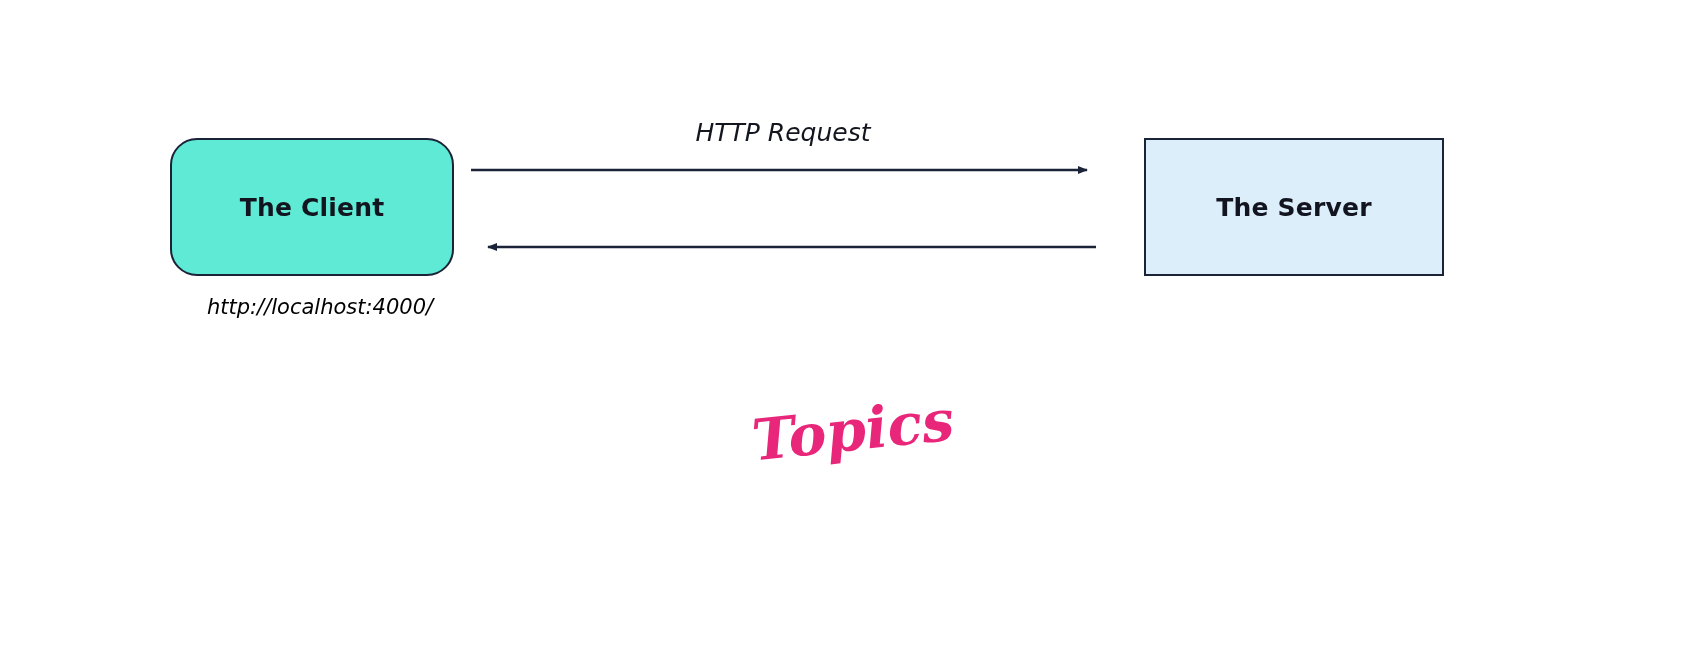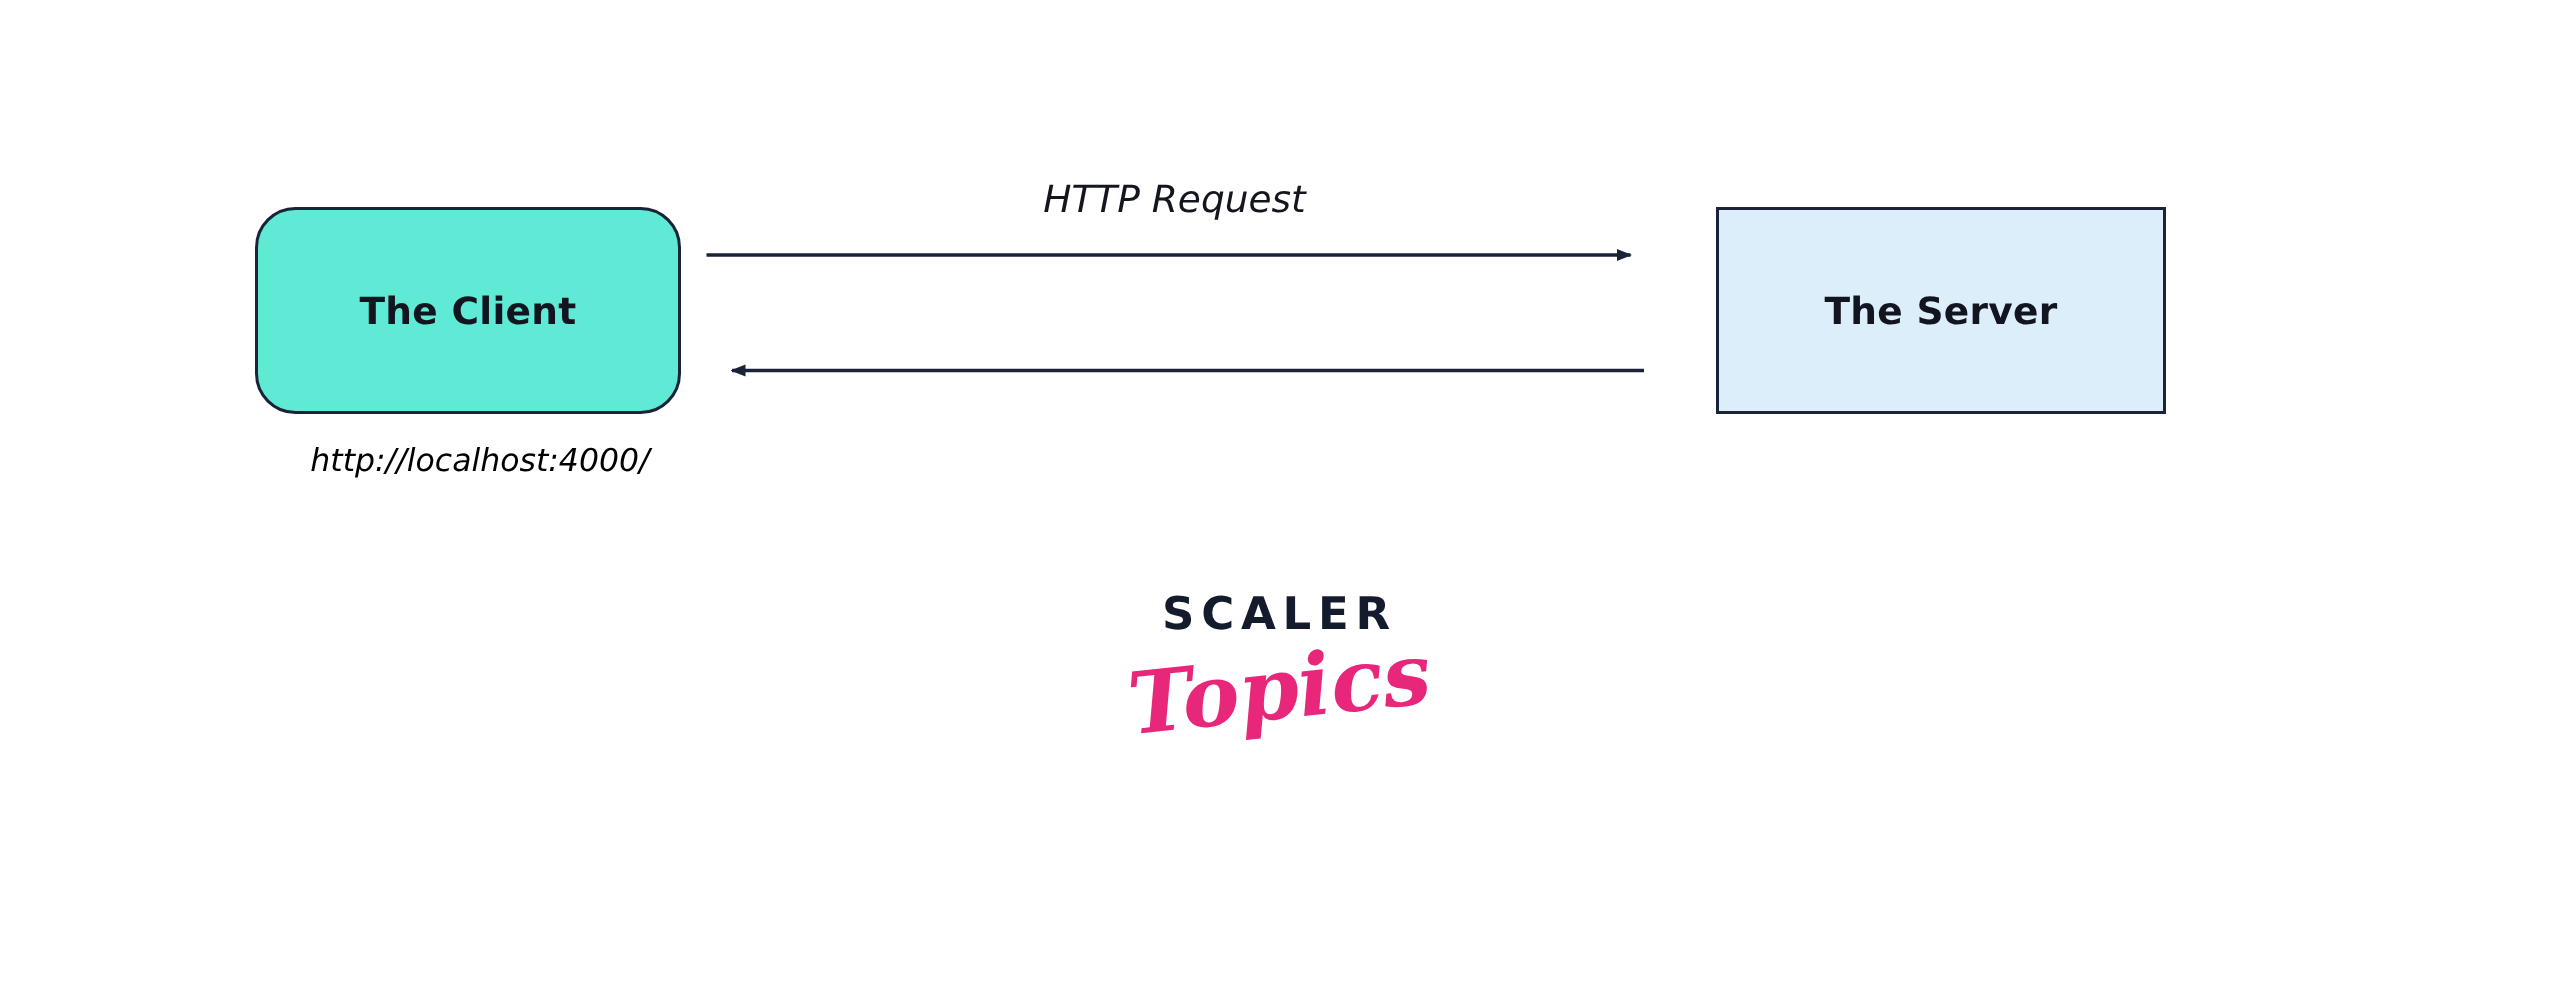--- a/index.html
+++ b/index.html
@@ -164,17 +164,16 @@
 
   <div class="node" id="server-node">
     <span class="node-label">The Server</span>
   </div>
 
 
   <div class="edge-label" id="request-label">HTTP Request</div>
 
 
   <div id="logo">
-    <span id="logo-scaler">SCALER</span>
     <span id="logo-topics">Topics</span>
   </div>
 
 </div>
 
 </body></html>

